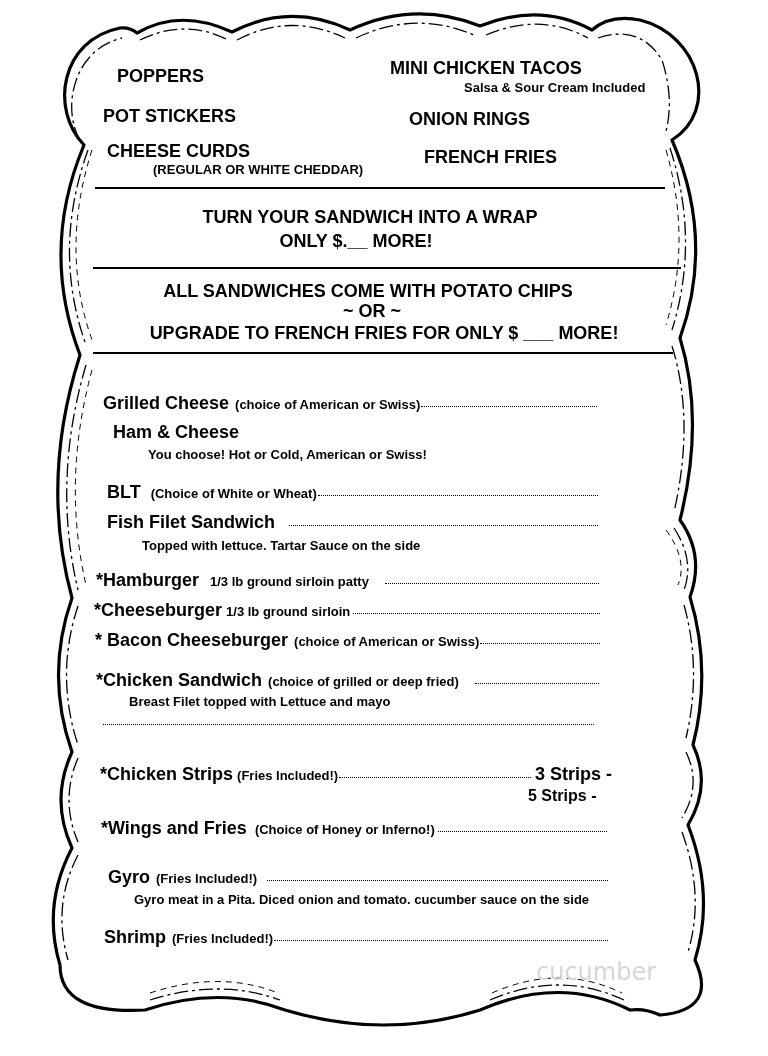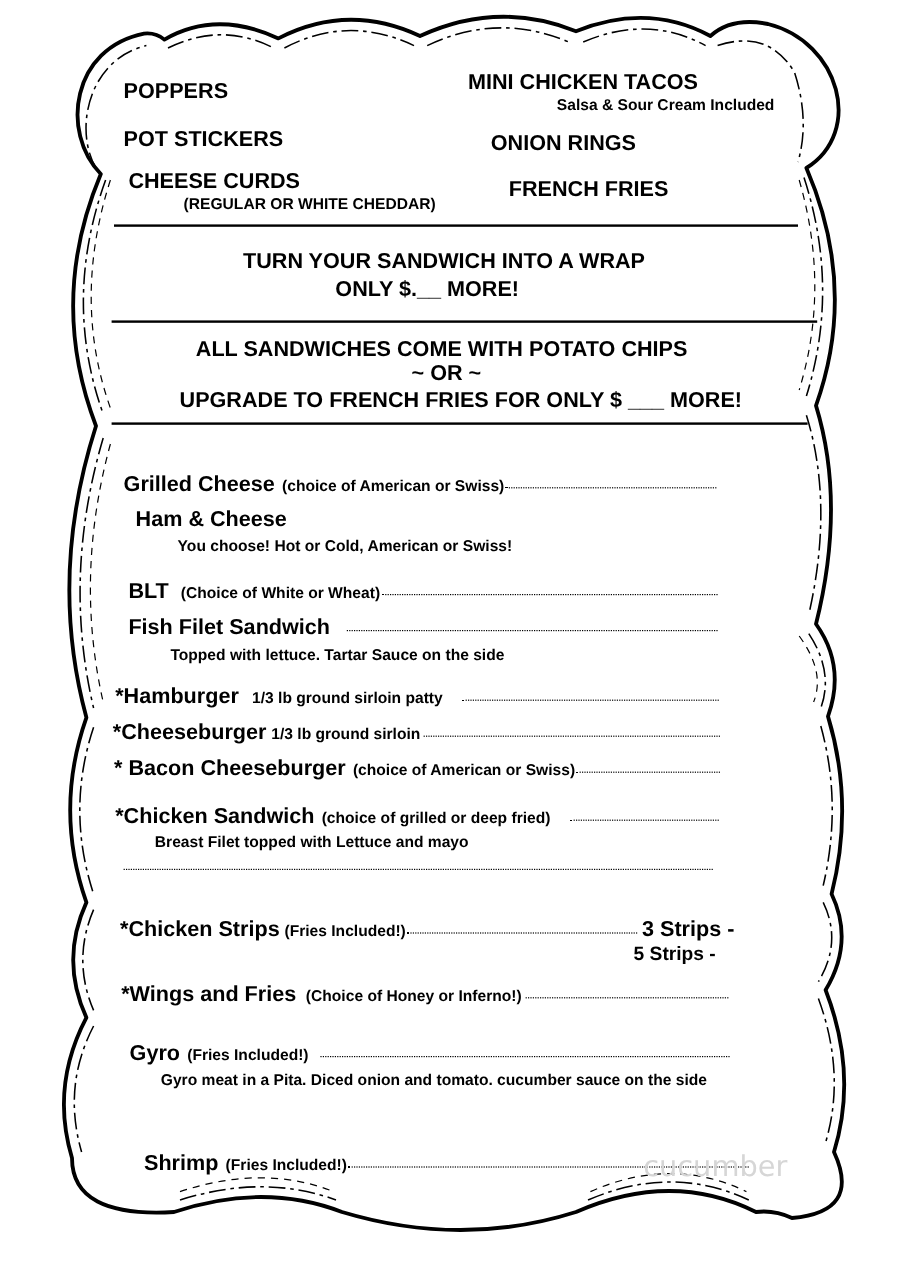--- a/index.html
+++ b/index.html
@@ -74,21 +74,21 @@
          M 490 1000 Q 560 970, 624 1000"></path>
     <path stroke-width="1" stroke-dasharray="6 5" d="M 92 150 Q 60 250, 92 340
          M 92 370 Q 62 480, 86 585
          M 666 150 Q 692 240, 666 325
          M 666 530 Q 688 560, 678 585
          M 150 993 Q 220 970, 278 993
          M 492 993 Q 560 963, 622 993"></path>
   </g>
 </svg>
 
-<div class="t h1" style="left:103px; top:67px;">POPPERS</div>
+<div class="t h1" style="left:117px; top:67px;">POPPERS</div>
 <div class="t h1" style="left:103px; top:107px;">POT STICKERS</div>
 <div class="t h1" style="left:107px; top:142px;">CHEESE CURDS</div>
 <div class="t sub" style="left:153px; top:163px;">(REGULAR OR WHITE CHEDDAR)</div>
 
 <div class="t h1" style="left:390px; top:59px;">MINI CHICKEN TACOS</div>
 <div class="t sub" style="left:464px; top:81px;">Salsa &amp; Sour Cream Included</div>
 <div class="t h1" style="left:409px; top:110px;">ONION RINGS</div>
 <div class="t h1" style="left:424px; top:148px;">FRENCH FRIES</div>
 
 <div class="rule" style="left:95px; top:187px; width:570px;"></div>
@@ -171,21 +171,21 @@
   <span class="leader" style="margin-left:3px;"></span>
 </div>
 
 <div class="item" style="left:108px; top:867px; width:500px;">
   <span class="name">Gyro</span>
   <span class="note">(Fries Included!)</span>
   <span class="leader" style="margin-left:10px;"></span>
 </div>
 <div class="desc" style="left:134px; top:892px;">Gyro meat in a Pita. Diced onion and tomato. cucumber sauce on the side</div>
 
-<div class="item" style="left:120px; top:927px; width:504px;margin-top:32px;">
+<div class="item" style="left:104px; top:927px; width:504px;">
   <span class="name">Shrimp</span>
   <span class="note">(Fries Included!)</span>
   <span class="leader" style="margin-left:1px;"></span>
 </div>
 
 <div class="watermark">cucumber</div>
 
 <div class="warning">
 </div>
 

